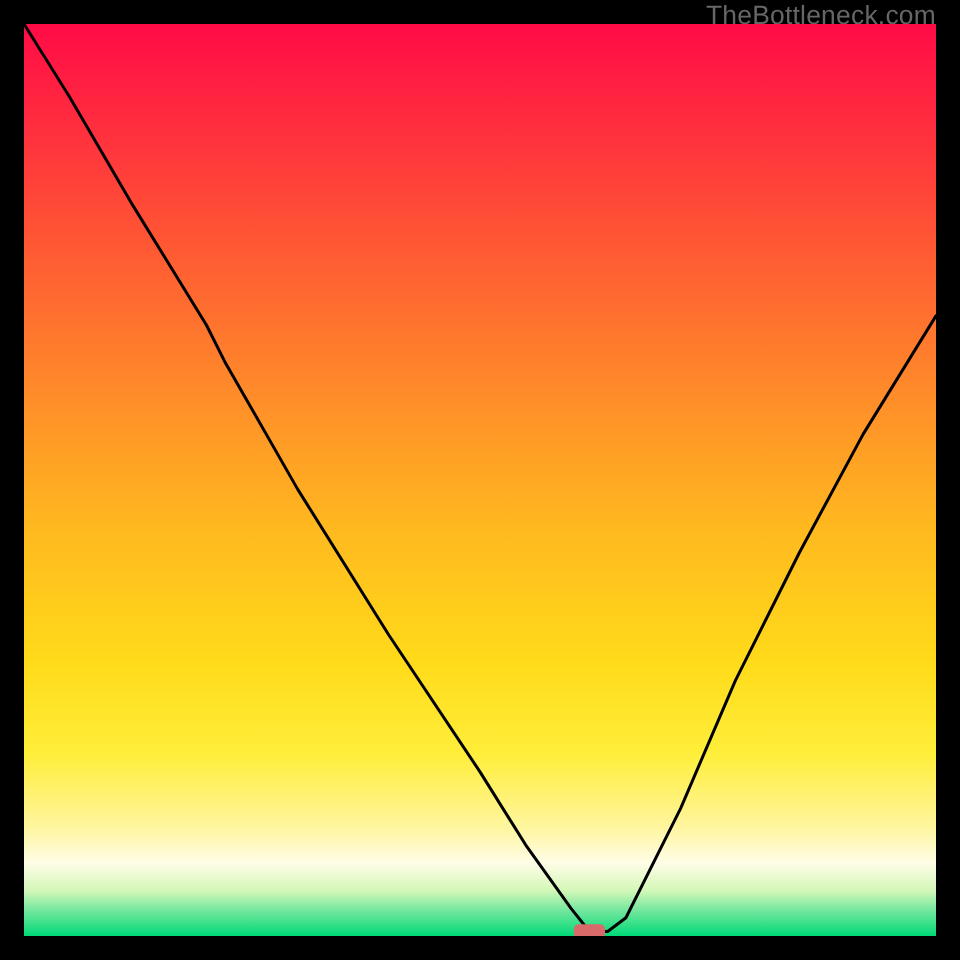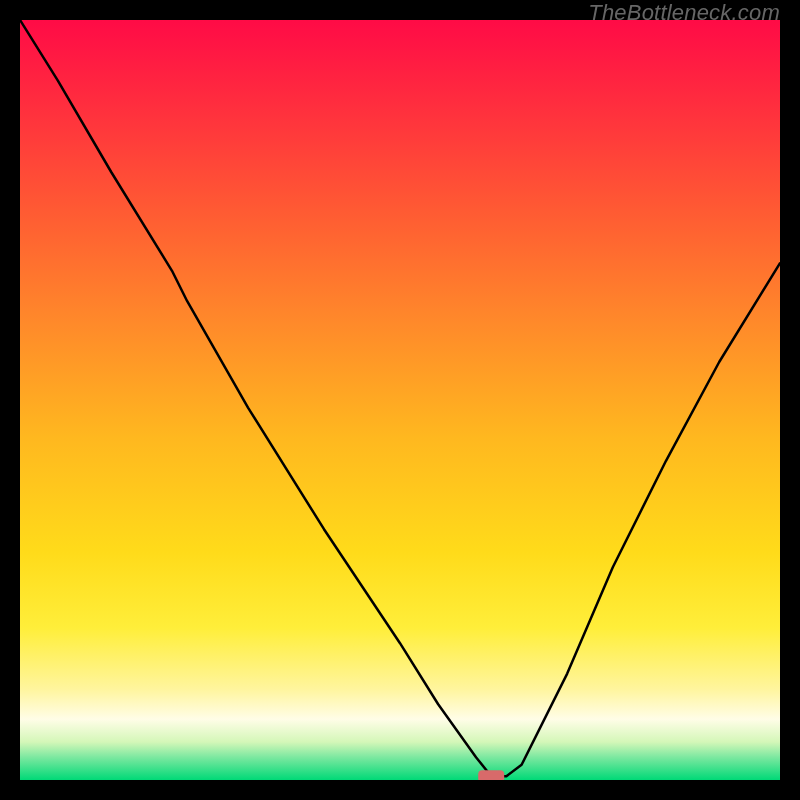--- a/index.html
+++ b/index.html
@@ -33,21 +33,20 @@
   }
   .site-label {
     position: absolute;
     top: 0px;
     right: 20px;
     color: #666;
     font-size: 22px;
     font-weight: 500;
     letter-spacing: 0.2px;
     user-select: none;
-    font-style: italic;
   }
 </style>
 </head>
 <body>
 
 <div class="container">
 
   <div class="site-label">TheBottleneck.com</div>
 
   <div class="frame">

